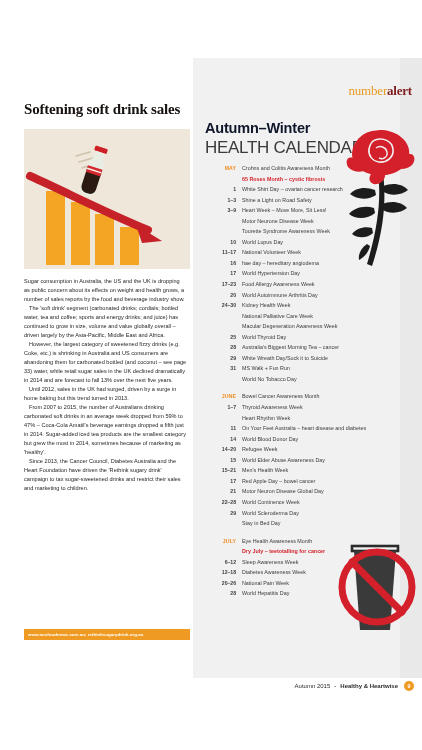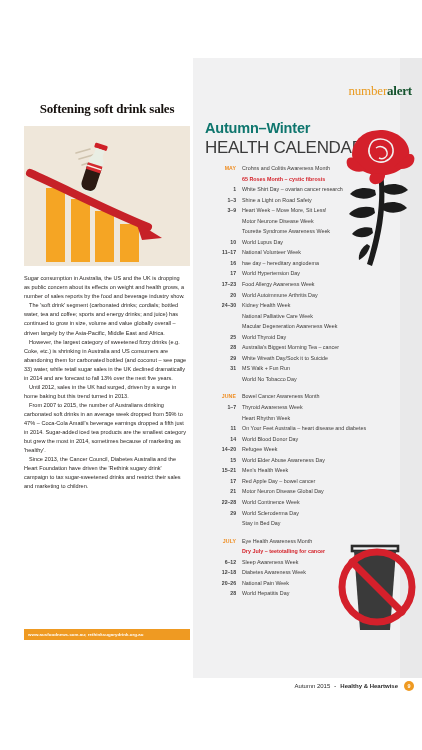--- a/index.html
+++ b/index.html
@@ -16,27 +16,26 @@
   }
   
   #left-col {
     position: absolute;
     left: 24px; top: 58px;
     width: 166px; height: 620px;
     background: #ffffff;
   }
   #article-title {
     font-family: "Liberation Serif", serif;
-    font-size: 13px;
+    font-size: 15px;
     font-weight: 700;
     line-height: 1.18;
     color: #17120f;
     letter-spacing: -0.2px;
     margin-top: 43px;
-    text-align: center;
   }
   
   #chart-fig {
     position: relative;
     margin-top: 10px;
     width: 166px; height: 140px;
     background: #efe7da;
     overflow: hidden;
   }
   #chart-svg { display: block; }
@@ -82,28 +81,28 @@
   }
   #brand {
     position: absolute;
     right: 10px; top: 25px;
     font-family: "Liberation Serif", serif;
     font-size: 13px;
     letter-spacing: -0.2px;
     white-space: nowrap;
   }
   #brand .b-health { color: #e99b22; font-weight: 400; }
-  #brand .b-alert  { color: #14532d; font-weight: 700; }
+  #brand .b-alert  { color: #7f1d1d; font-weight: 700; }
 
   #season {
     position: absolute;
     left: 12px; top: 62px;
     font-size: 14.5px;
     font-weight: 700;
-    color: #0f766e;
+    color: #0f172a;
     letter-spacing: -0.2px;
   }
   #cal-title {
     position: absolute;
     left: 12px; top: 80px;
     font-size: 17px;
     font-weight: 400;
     color: #3b3b3b;
     letter-spacing: -0.3px;
   }

